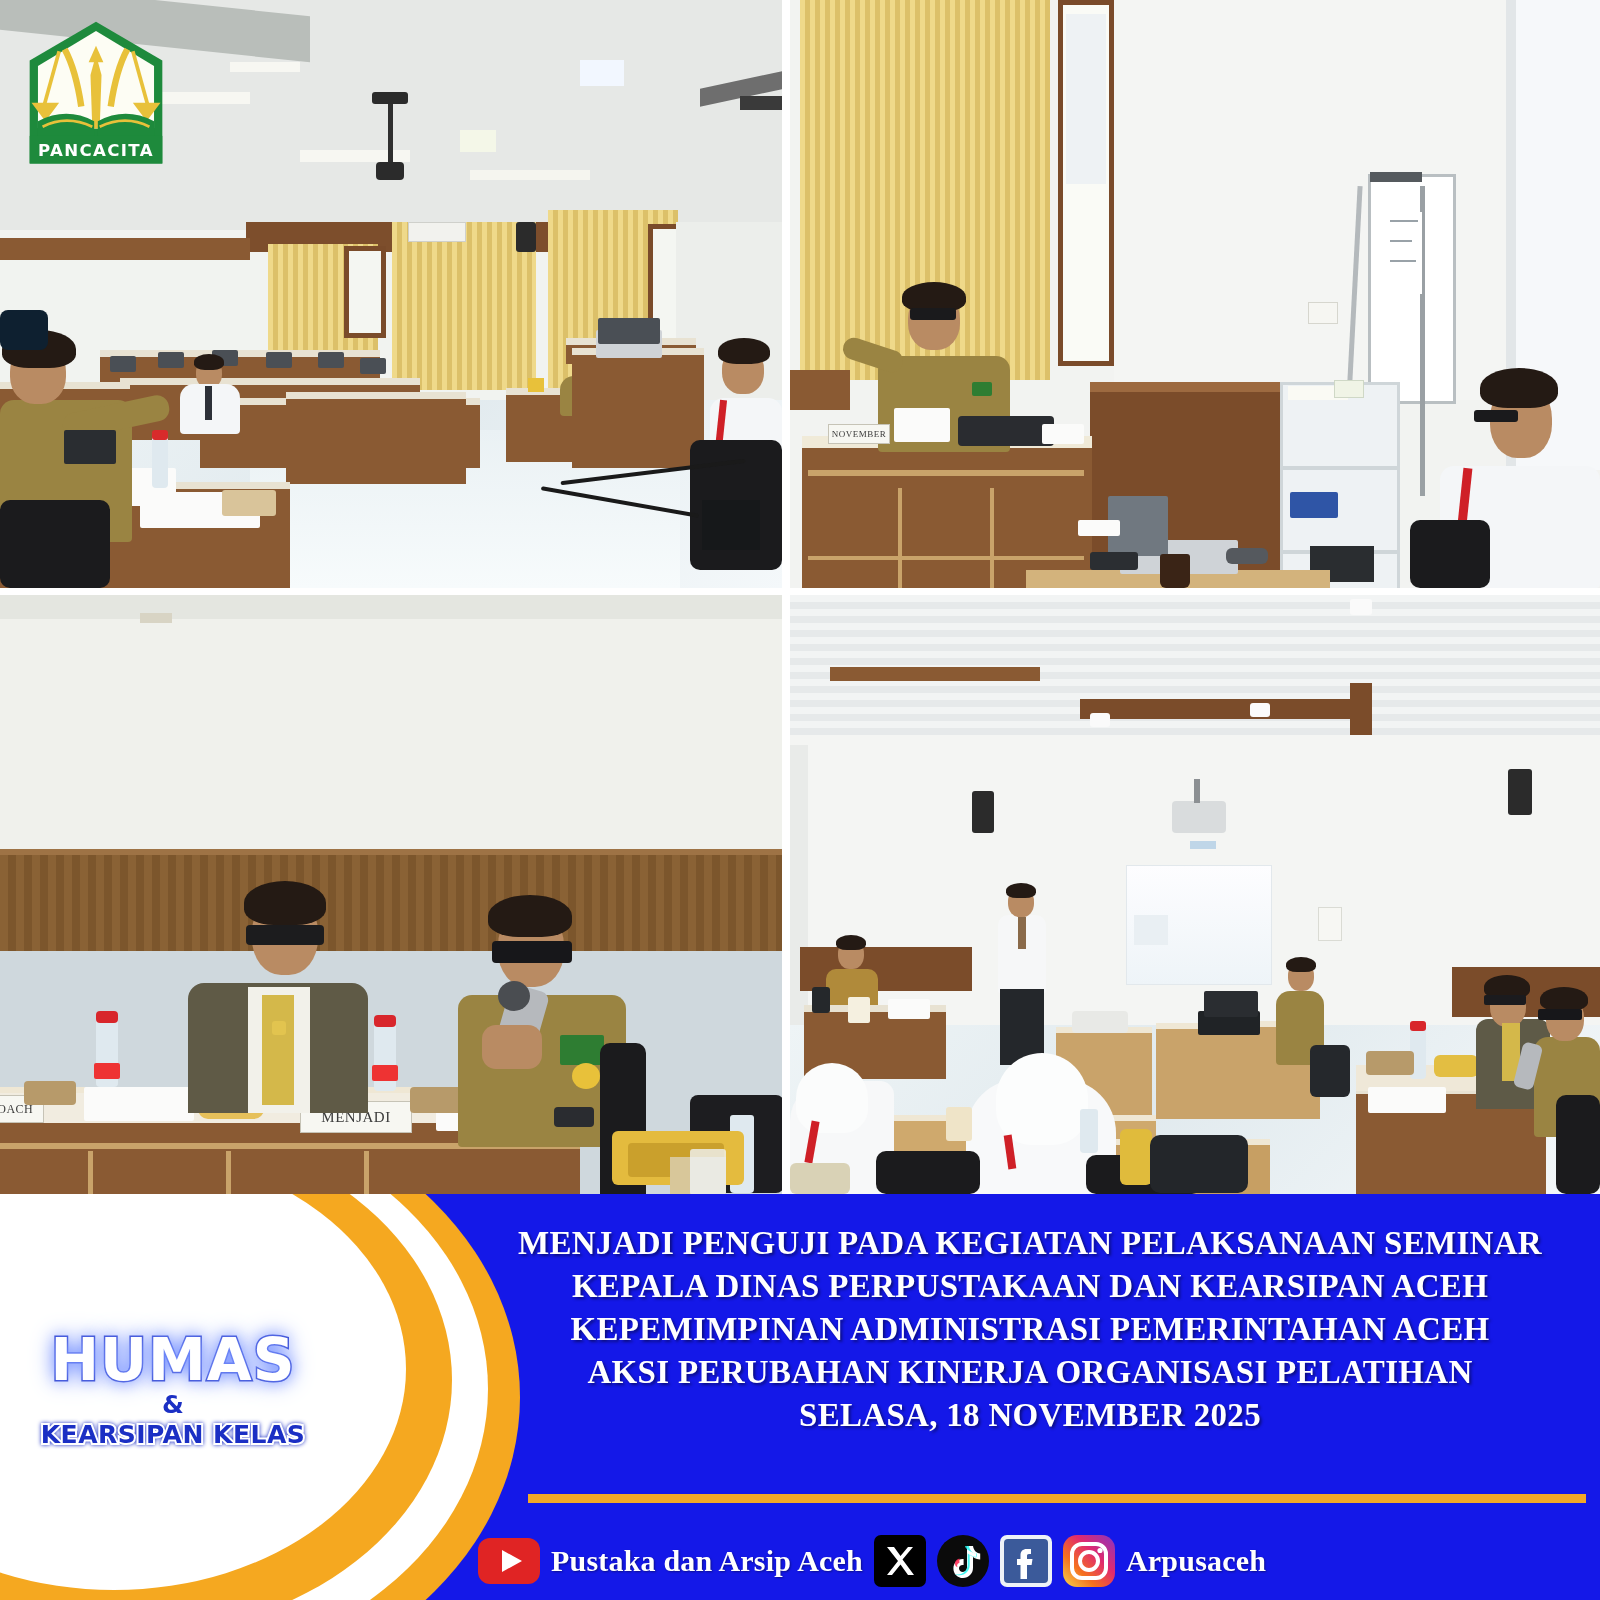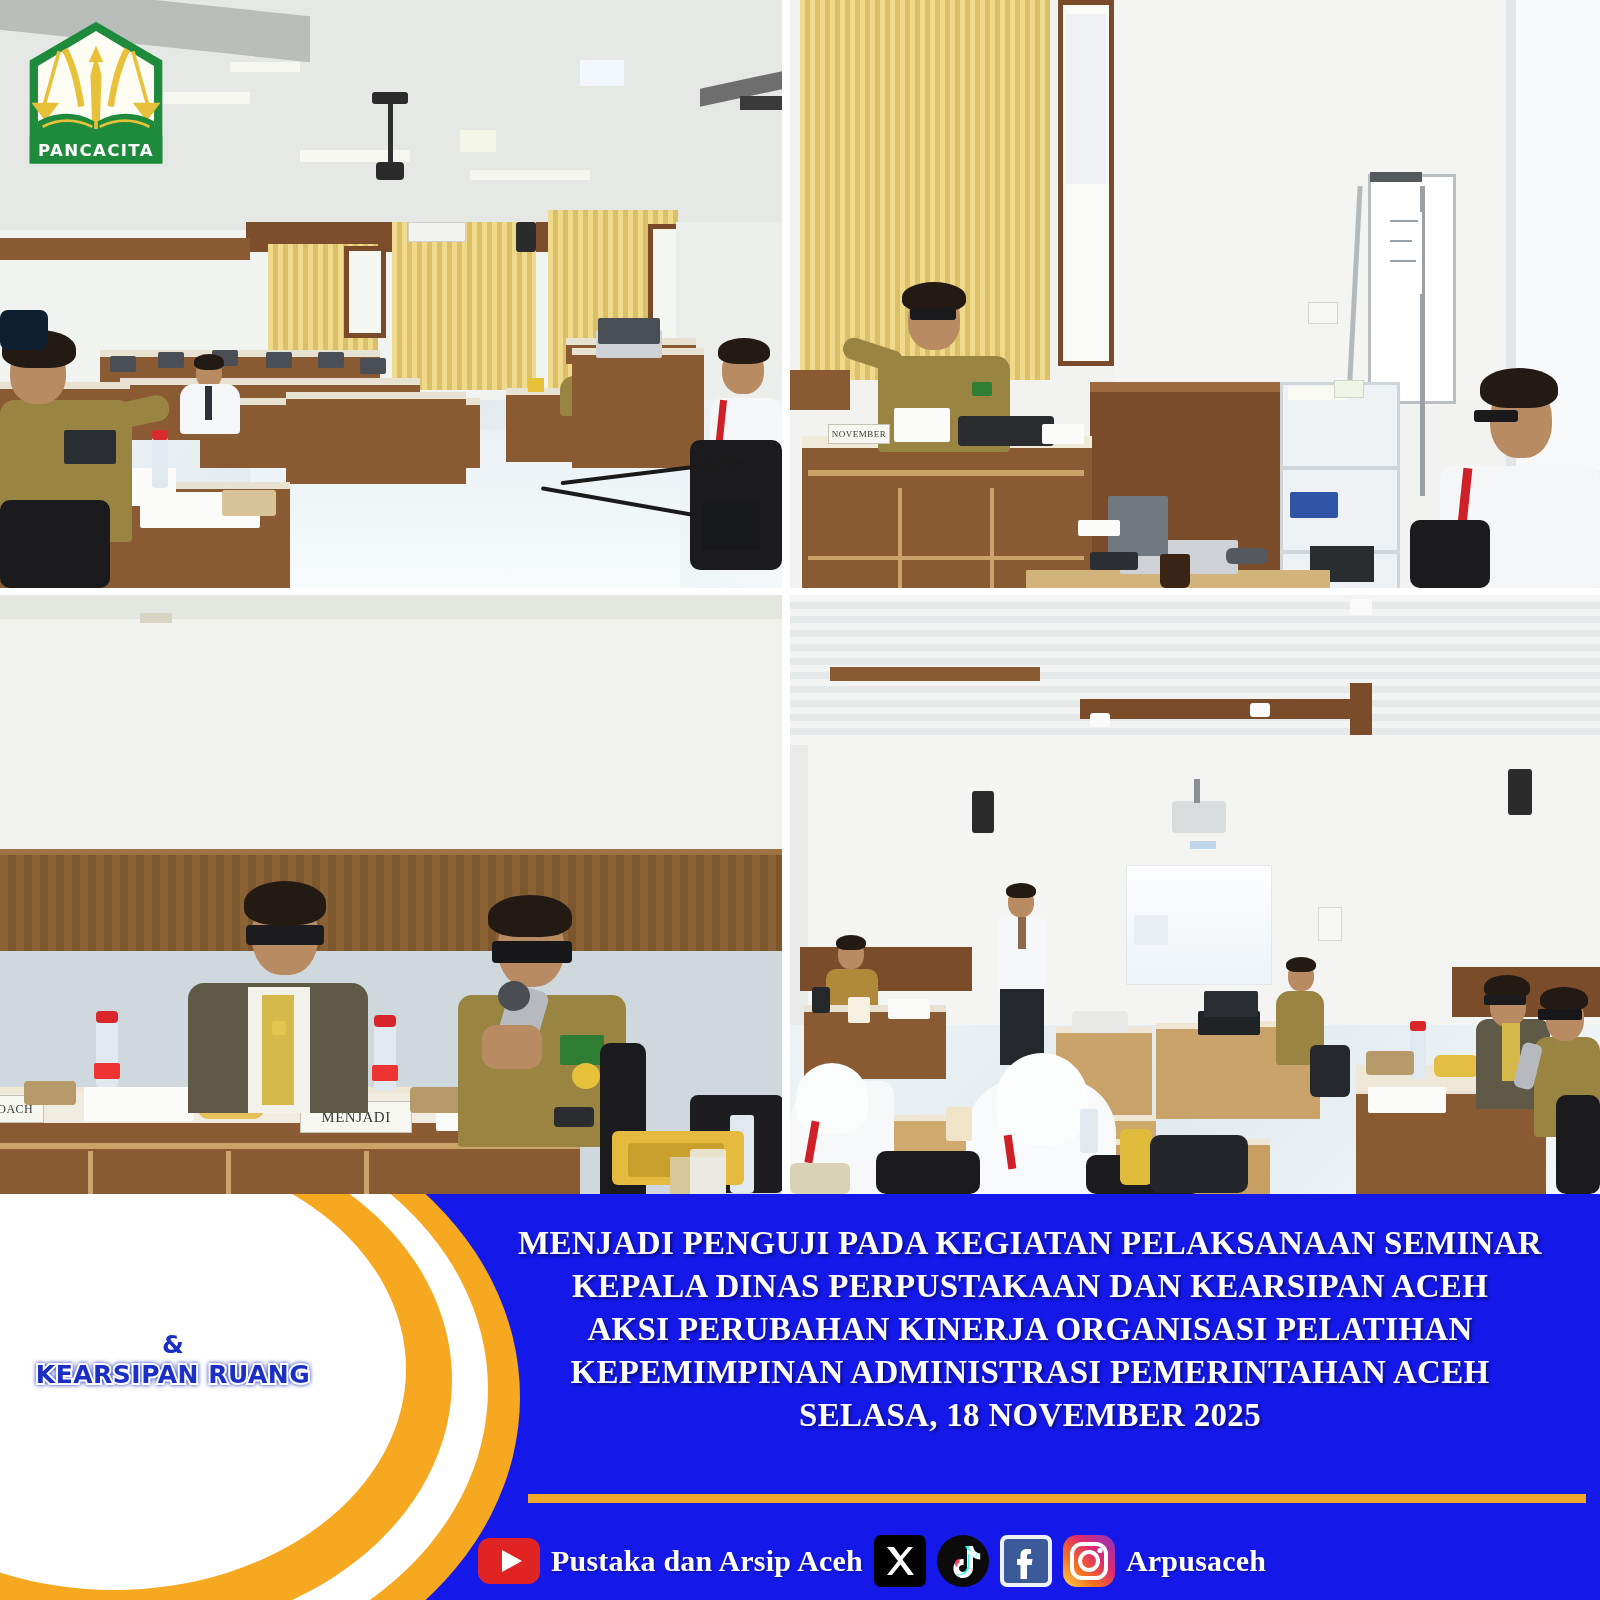--- a/index.html
+++ b/index.html
@@ -478,29 +478,30 @@
   <div class="footer">
     <div class="arc-wrap">
       <div class="arc-gold"></div>
       <div class="arc-white1"></div>
       <div class="arc-gold2"></div>
       <div class="arc-white2"></div>
     </div>
   </div>
 
   <div class="humas-block">
+    <div class="humas-main">HUMAS</div>
     <div class="humas-amp">&amp;</div>
-    <div class="humas-sub">KEARSIPAN RUANG</div>
+    <div class="humas-sub">KEARSIPAN KELAS</div>
   </div>
 
   <div class="caption">
     <div>MENJADI PENGUJI PADA KEGIATAN PELAKSANAAN SEMINAR</div>
     <div>KEPALA DINAS PERPUSTAKAAN DAN KEARSIPAN ACEH</div>
+    <div>KEPEMIMPINAN ADMINISTRASI PEMERINTAHAN ACEH</div>
     <div>AKSI PERUBAHAN KINERJA ORGANISASI PELATIHAN</div>
-    <div>KEPEMIMPINAN ADMINISTRASI PEMERINTAHAN ACEH</div>
     <div>SELASA, 18 NOVEMBER 2025</div>
   </div>
 
   <div class="rule"></div>
 
 
   <div class="social">
     <svg class="ic ic-yt" viewBox="0 0 62 46">
       <rect x="0" y="0" width="62" height="46" rx="12" fill="#e02424"></rect>
       <polygon points="24,12 44,23 24,34" fill="#ffffff"></polygon>

